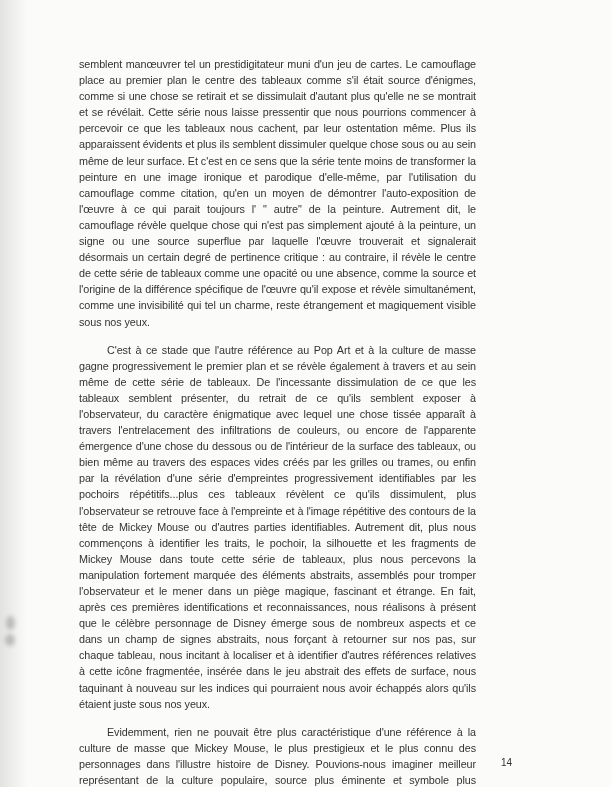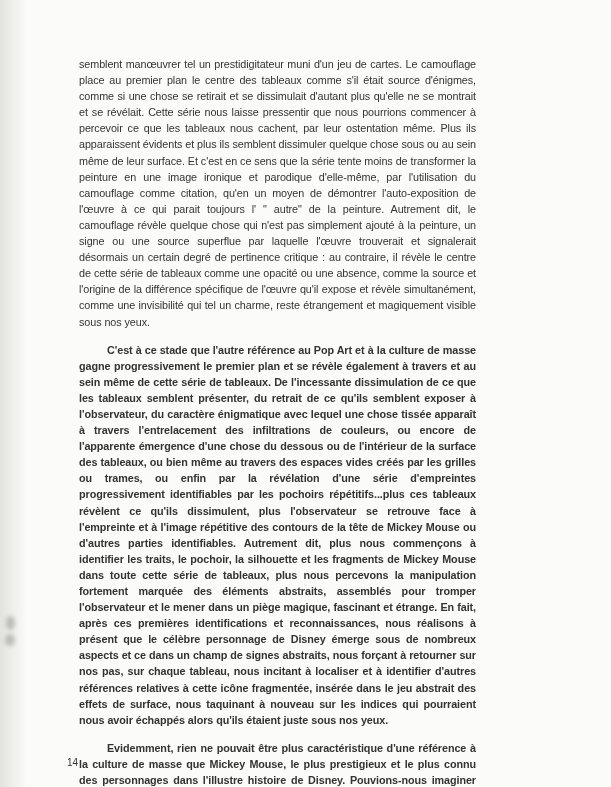--- a/index.html
+++ b/index.html
@@ -46,28 +46,27 @@
     line-height: 16.1px;
     letter-spacing: -0.08px;
     text-align: justify;
     text-rendering: optimizeLegibility;
   }
   .para {
     margin: 12px;
   }
   .para.indent {
     text-indent: 28px;
-    font-weight: bold;
   }
   .footer {
     position: absolute;
     left: 67px;
     top: 757px;
     width: 445px;
-    text-align: left;
+    text-align: right;
     font-size: 10px;
     color: var(--ink, #333333);
   }
 </style>
 </head>
 <body>
 
 <div class="page">
 
   <div class="edge-shadow"></div>

